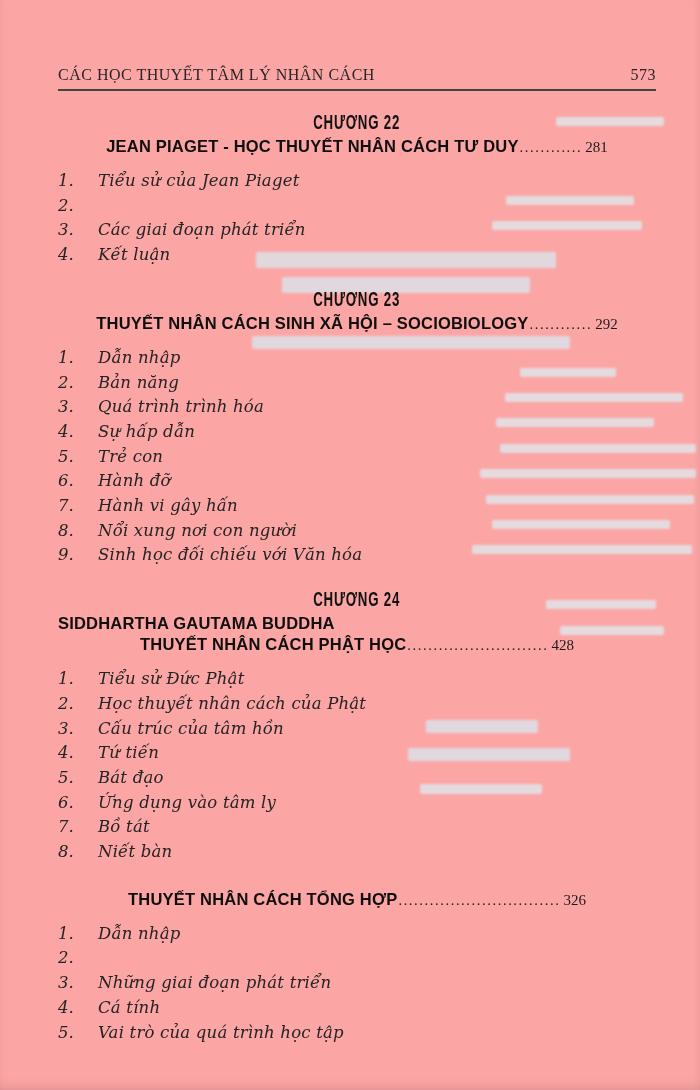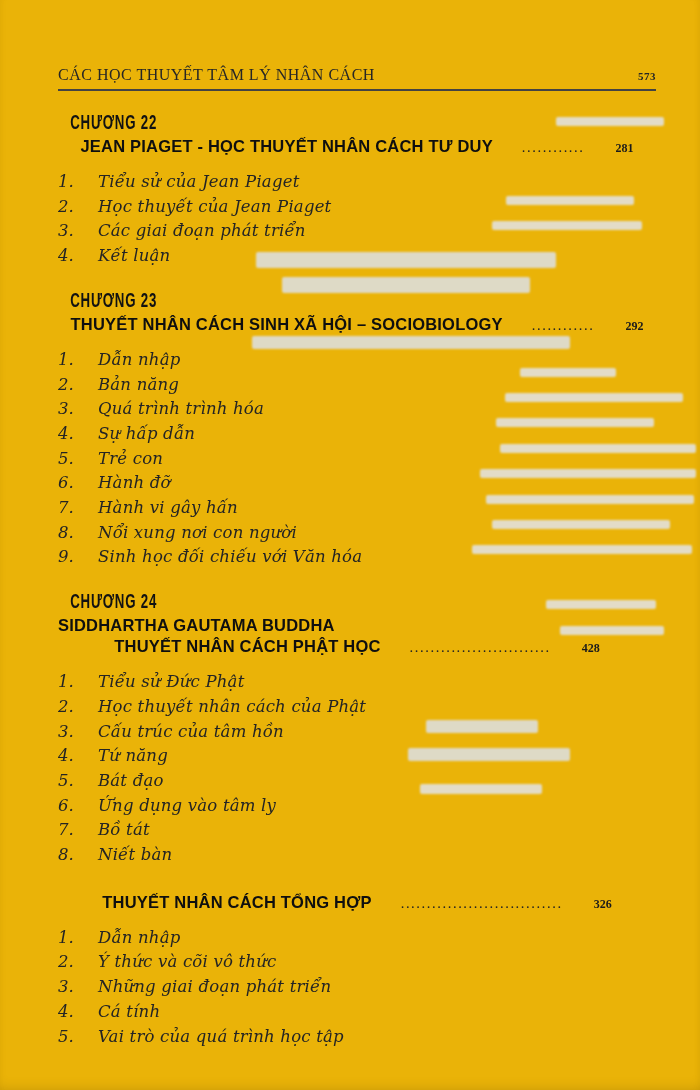--- a/index.html
+++ b/index.html
@@ -1,18 +1,18 @@
 <!DOCTYPE html>
 <html><head>
 <meta charset="utf-8">
 <style>
   html,body { margin:0; padding:0; background:#e9e9e9; }
   .page {
     position:relative; width:700px; height:1090px; margin:0 auto;
-    background:#eab308; overflow:hidden;
+    background:#fca5a5; overflow:hidden;
     font-family:"Liberation Serif", serif; color:#1c1c1c;
   }
   .page::after {
     content:''; position:absolute; inset:0; pointer-events:none;
     box-shadow: inset 0 -7px 14px -7px rgba(0,0,0,0.16),
                 inset -5px 0 12px -9px rgba(0,0,0,0.08),
                 inset 5px 0 12px -10px rgba(0,0,0,0.06);
   }
   .ghosts { position:absolute; inset:0; z-index:0; }
   .ghost {
@@ -20,45 +20,45 @@
     border-radius:2px; opacity:.85;
   }
   .ghost.bold { background:#dde1e8; }
   .content { position:relative; z-index:1; padding:66px 44px 0 58px; }
 
   .runhead {
     display:flex; justify-content:space-between; align-items:baseline;
     border-bottom:2px solid #434343; padding-bottom:5px;
     font-size:16px; letter-spacing:.5px; color:#262626;
   }
-  .runhead .pg { font-size:11px;font-weight:bold; }
+  .runhead .pg { font-size:16px; }
 
   .chapter { margin-top:24px; }
   .ch-label {
-    line-height:16px; margin-bottom:5px;
+    text-align:center; line-height:16px; margin-bottom:5px;
   }
   .ch-label > span {
     display:inline-block; font-family:"Liberation Sans", sans-serif;
     font-weight:700; font-size:17px; letter-spacing:1px; color:#121212;
     transform:scale(.78,1.22); transform-origin:center;
   }
   .ch-pre, .ch-title {
     font-family:"Liberation Sans", sans-serif; font-weight:700;
     font-size:16.5px; letter-spacing:.2px; color:#0f0f0f;
   }
   .ch-pre { text-align:left; line-height:21px; }
   .ch-titleline {
-    display:flex; justify-content:center; align-items:baseline; line-height:21px;gap:28px;
+    display:flex; justify-content:center; align-items:baseline; line-height:21px;
   }
   .dots {
     font-family:"Liberation Serif", serif; font-size:14.5px;
     letter-spacing:1.6px; color:#222; white-space:nowrap; overflow:hidden;
     margin:0 3px 0 1px;
   }
-  .ch-page { font-size:12px; color:#1b1b1b;font-weight:bold; }
+  .ch-page { font-size:15px; color:#1b1b1b; }
 
   .items { margin-top:11px; }
   .item {
     display:flex; align-items:baseline; line-height:24.7px;
     font-family:"DejaVu Serif", serif; font-style:italic;
     font-size:16.5px; color:#242424;
   }
   .item .num { flex:none; width:40px; }
   .item .txt { letter-spacing:.2px; }
 </style>
@@ -103,21 +103,20 @@
       <span class="dots">............</span>
       <span class="ch-page">281</span>
     </div>
     <div class="items">
             <div class="item">
               <span class="num">1.</span>
               <span class="txt">Tiểu sử của Jean Piaget</span>
             </div>
             <div class="item">
               <span class="num">2.</span>
-              <span class="txt">Học thuyết của Jean Piaget</span>
             </div>
             <div class="item">
               <span class="num">3.</span>
               <span class="txt">Các giai đoạn phát triển</span>
             </div>
             <div class="item">
               <span class="num">4.</span>
               <span class="txt">Kết luận</span>
             </div>
           </div>
@@ -187,21 +186,21 @@
             <div class="item">
               <span class="num">2.</span>
               <span class="txt">Học thuyết nhân cách của Phật</span>
             </div>
             <div class="item">
               <span class="num">3.</span>
               <span class="txt">Cấu trúc của tâm hồn</span>
             </div>
             <div class="item">
               <span class="num">4.</span>
-              <span class="txt">Tứ năng</span>
+              <span class="txt">Tứ tiến</span>
             </div>
             <div class="item">
               <span class="num">5.</span>
               <span class="txt">Bát đạo</span>
             </div>
             <div class="item">
               <span class="num">6.</span>
               <span class="txt">Ứng dụng vào tâm ly</span>
             </div>
             <div class="item">
@@ -222,21 +221,20 @@
       <span class="dots">...............................</span>
       <span class="ch-page">326</span>
     </div>
     <div class="items">
             <div class="item">
               <span class="num">1.</span>
               <span class="txt">Dẫn nhập</span>
             </div>
             <div class="item">
               <span class="num">2.</span>
-              <span class="txt">Ý thức và cõi vô thức</span>
             </div>
             <div class="item">
               <span class="num">3.</span>
               <span class="txt">Những giai đoạn phát triển</span>
             </div>
             <div class="item">
               <span class="num">4.</span>
               <span class="txt">Cá tính</span>
             </div>
             <div class="item">

